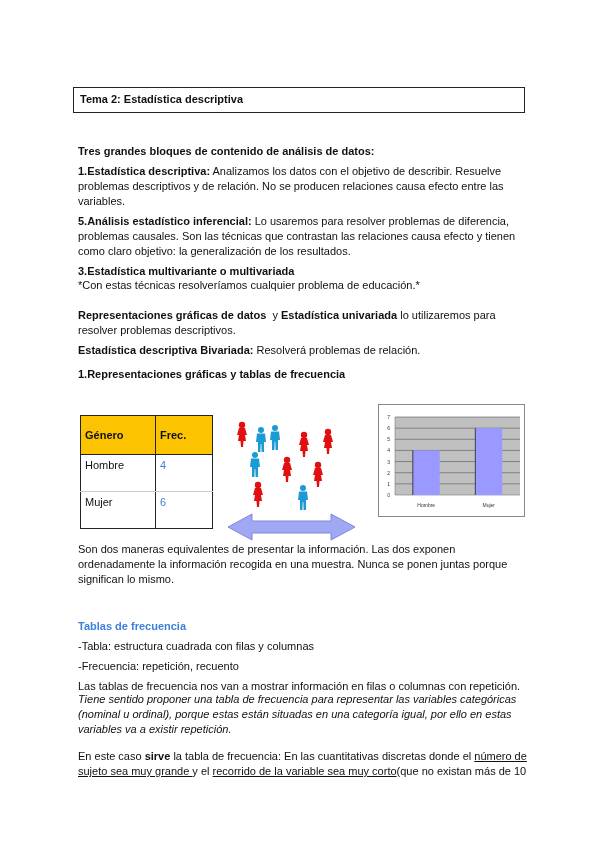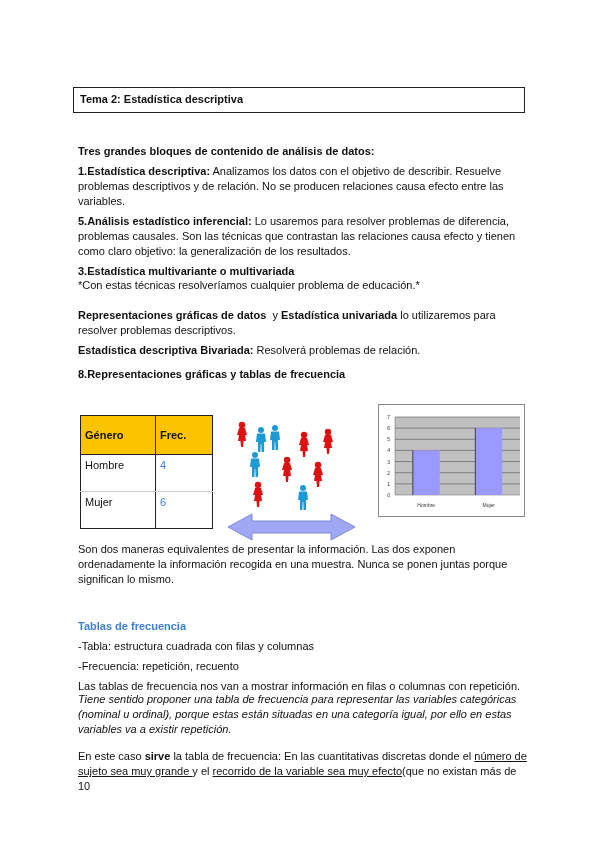--- a/index.html
+++ b/index.html
@@ -53,21 +53,21 @@
   <div class="block" style="top:273px;">
     <p>*Con estas técnicas resolveríamos cualquier problema de educación.*</p>
   </div>
 
   <div class="block" style="top:303px;">
     <p><b>Representaciones gráficas de datos</b><span style="white-space:pre;">  y </span><b>Estadística univariada</b><span> lo utilizaremos para resolver problemas descriptivos.</span></p>
     <p><b>Estadística descriptiva Bivariada:</b><span> Resolverá problemas de relación.</span></p>
   </div>
 
   <div class="block" style="top:362px;">
-    <p><b>8.Representaciones gráficas y tablas de frecuencia</b></p>
+    <p><b>1.Representaciones gráficas y tablas de frecuencia</b></p>
   </div>
 
   <table class="freq-table">
     <thead>
       <tr>
         <th>Género</th>
         <th>Frec.</th>
       </tr>
     </thead>
     <tbody>
@@ -148,16 +148,16 @@
     <p>-Tabla: estructura cuadrada con filas y columnas</p>
     <p>-Frecuencia: repetición, recuento</p>
     <p>Las tablas de frecuencia nos van a mostrar información en filas o columnas con repetición.</p>
   </div>
 
   <div class="block" style="top:687px;font-style:italic;">
     <p>Tiene sentido proponer una tabla de frecuencia para representar las variables categóricas (nominal u ordinal), porque estas están situadas en una categoría igual, por ello en estas variables va a existir repetición.</p>
   </div>
 
   <div class="block" style="top:744px;">
-    <p><span>En este caso </span><b>sirve</b><span> la tabla de frecuencia: En las cuantitativas discretas donde el </span><span class="u">número de sujeto sea muy grande </span><span>y el </span><span class="u">recorrido de la variable sea muy efecto</span><span>(que no existan más de 10</span></p>
+    <p><span>En este caso </span><b>sirve</b><span> la tabla de frecuencia: En las cuantitativas discretas donde el </span><span class="u">número de sujeto sea muy grande </span><span>y el </span><span class="u">recorrido de la variable sea muy corto</span><span>(que no existan más de 10</span></p>
   </div>
 
 </div>
 
 </body></html>

